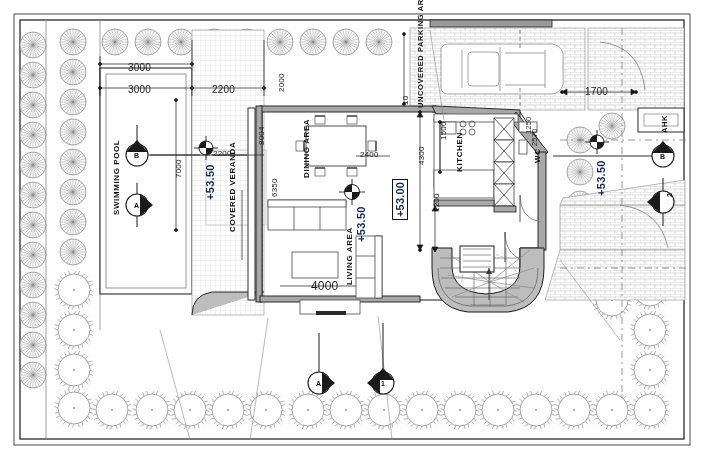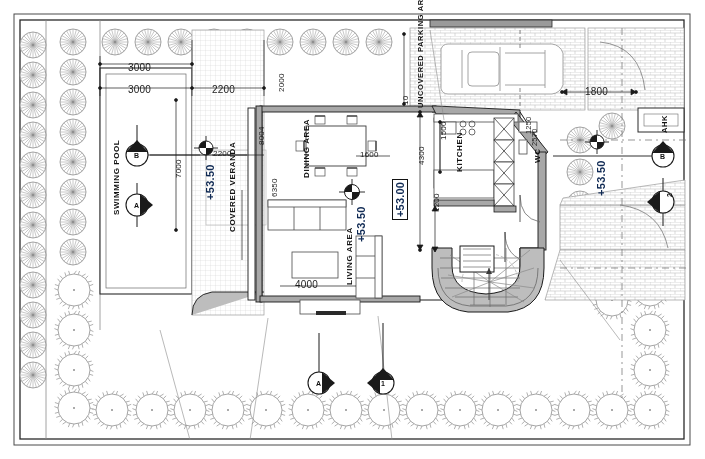--- a/index.html
+++ b/index.html
@@ -491,27 +491,27 @@
 <div class="lbl room rot90" style="left:455px;top:172px;">KITCHEN</div>
 <div class="lbl room rot90" style="left:533px;top:163px;">WC</div>
 <div class="lbl room rot90" style="left:416px;top:108px;font-size:7.5px;">UNCOVERED PARKING AREA</div>
 <div class="lbl room rot90" style="left:660px;top:133px;font-size:7.5px;">AHK</div>
 
 <div class="lbl dim" style="left:128px;top:62px;">3000</div>
 <div class="lbl dim" style="left:128px;top:84px;">3000</div>
 <div class="lbl dim" style="left:212px;top:84px;">2200</div>
 <div class="lbl dim rot90" style="left:277px;top:92px;font-size:8px;">2000</div>
 <div class="lbl dim rot90" style="left:401px;top:105px;font-size:8px;">10</div>
-<div class="lbl dim" style="left:585px;top:86px;">1800</div>
+<div class="lbl dim" style="left:585px;top:86px;">1700</div>
 <div class="lbl dim rot90" style="left:174px;top:178px;font-size:8px;">7000</div>
 <div class="lbl dim" style="left:213px;top:149px;font-size:8px;">2200</div>
 <div class="lbl dim rot90" style="left:257px;top:145px;font-size:8px;">8004</div>
 <div class="lbl dim rot90" style="left:270px;top:197px;font-size:8px;">6350</div>
-<div class="lbl dim" style="left:360px;top:150px;font-size:8px;">1600</div>
-<div class="lbl dim" style="left:295px;top:279px;font-size:10px;">4000</div>
+<div class="lbl dim" style="left:360px;top:150px;font-size:8px;">2400</div>
+<div class="lbl dim" style="left:311px;top:279px;font-size:12px;">4000</div>
 <div class="lbl dim rot90" style="left:417px;top:165px;font-size:8px;">4300</div>
 <div class="lbl dim rot90" style="left:439px;top:140px;font-size:8px;">1500</div>
 <div class="lbl dim rot90" style="left:524px;top:134px;font-size:7.5px;">1250</div>
 <div class="lbl dim rot90" style="left:530px;top:146px;font-size:7.5px;">2570</div>
 <div class="lbl dim rot90" style="left:432px;top:212px;font-size:8px;">1200</div>
 
 <div class="lbl elev rot90" style="left:204px;top:200px;">+53.50</div>
 <div class="lbl elev rot90" style="left:355px;top:242px;">+53.50</div>
 <div class="lbl elevbox rot90" style="left:392px;top:220px;">+53.00</div>
 <div class="lbl elev rot90" style="left:595px;top:196px;">+53.50</div>

